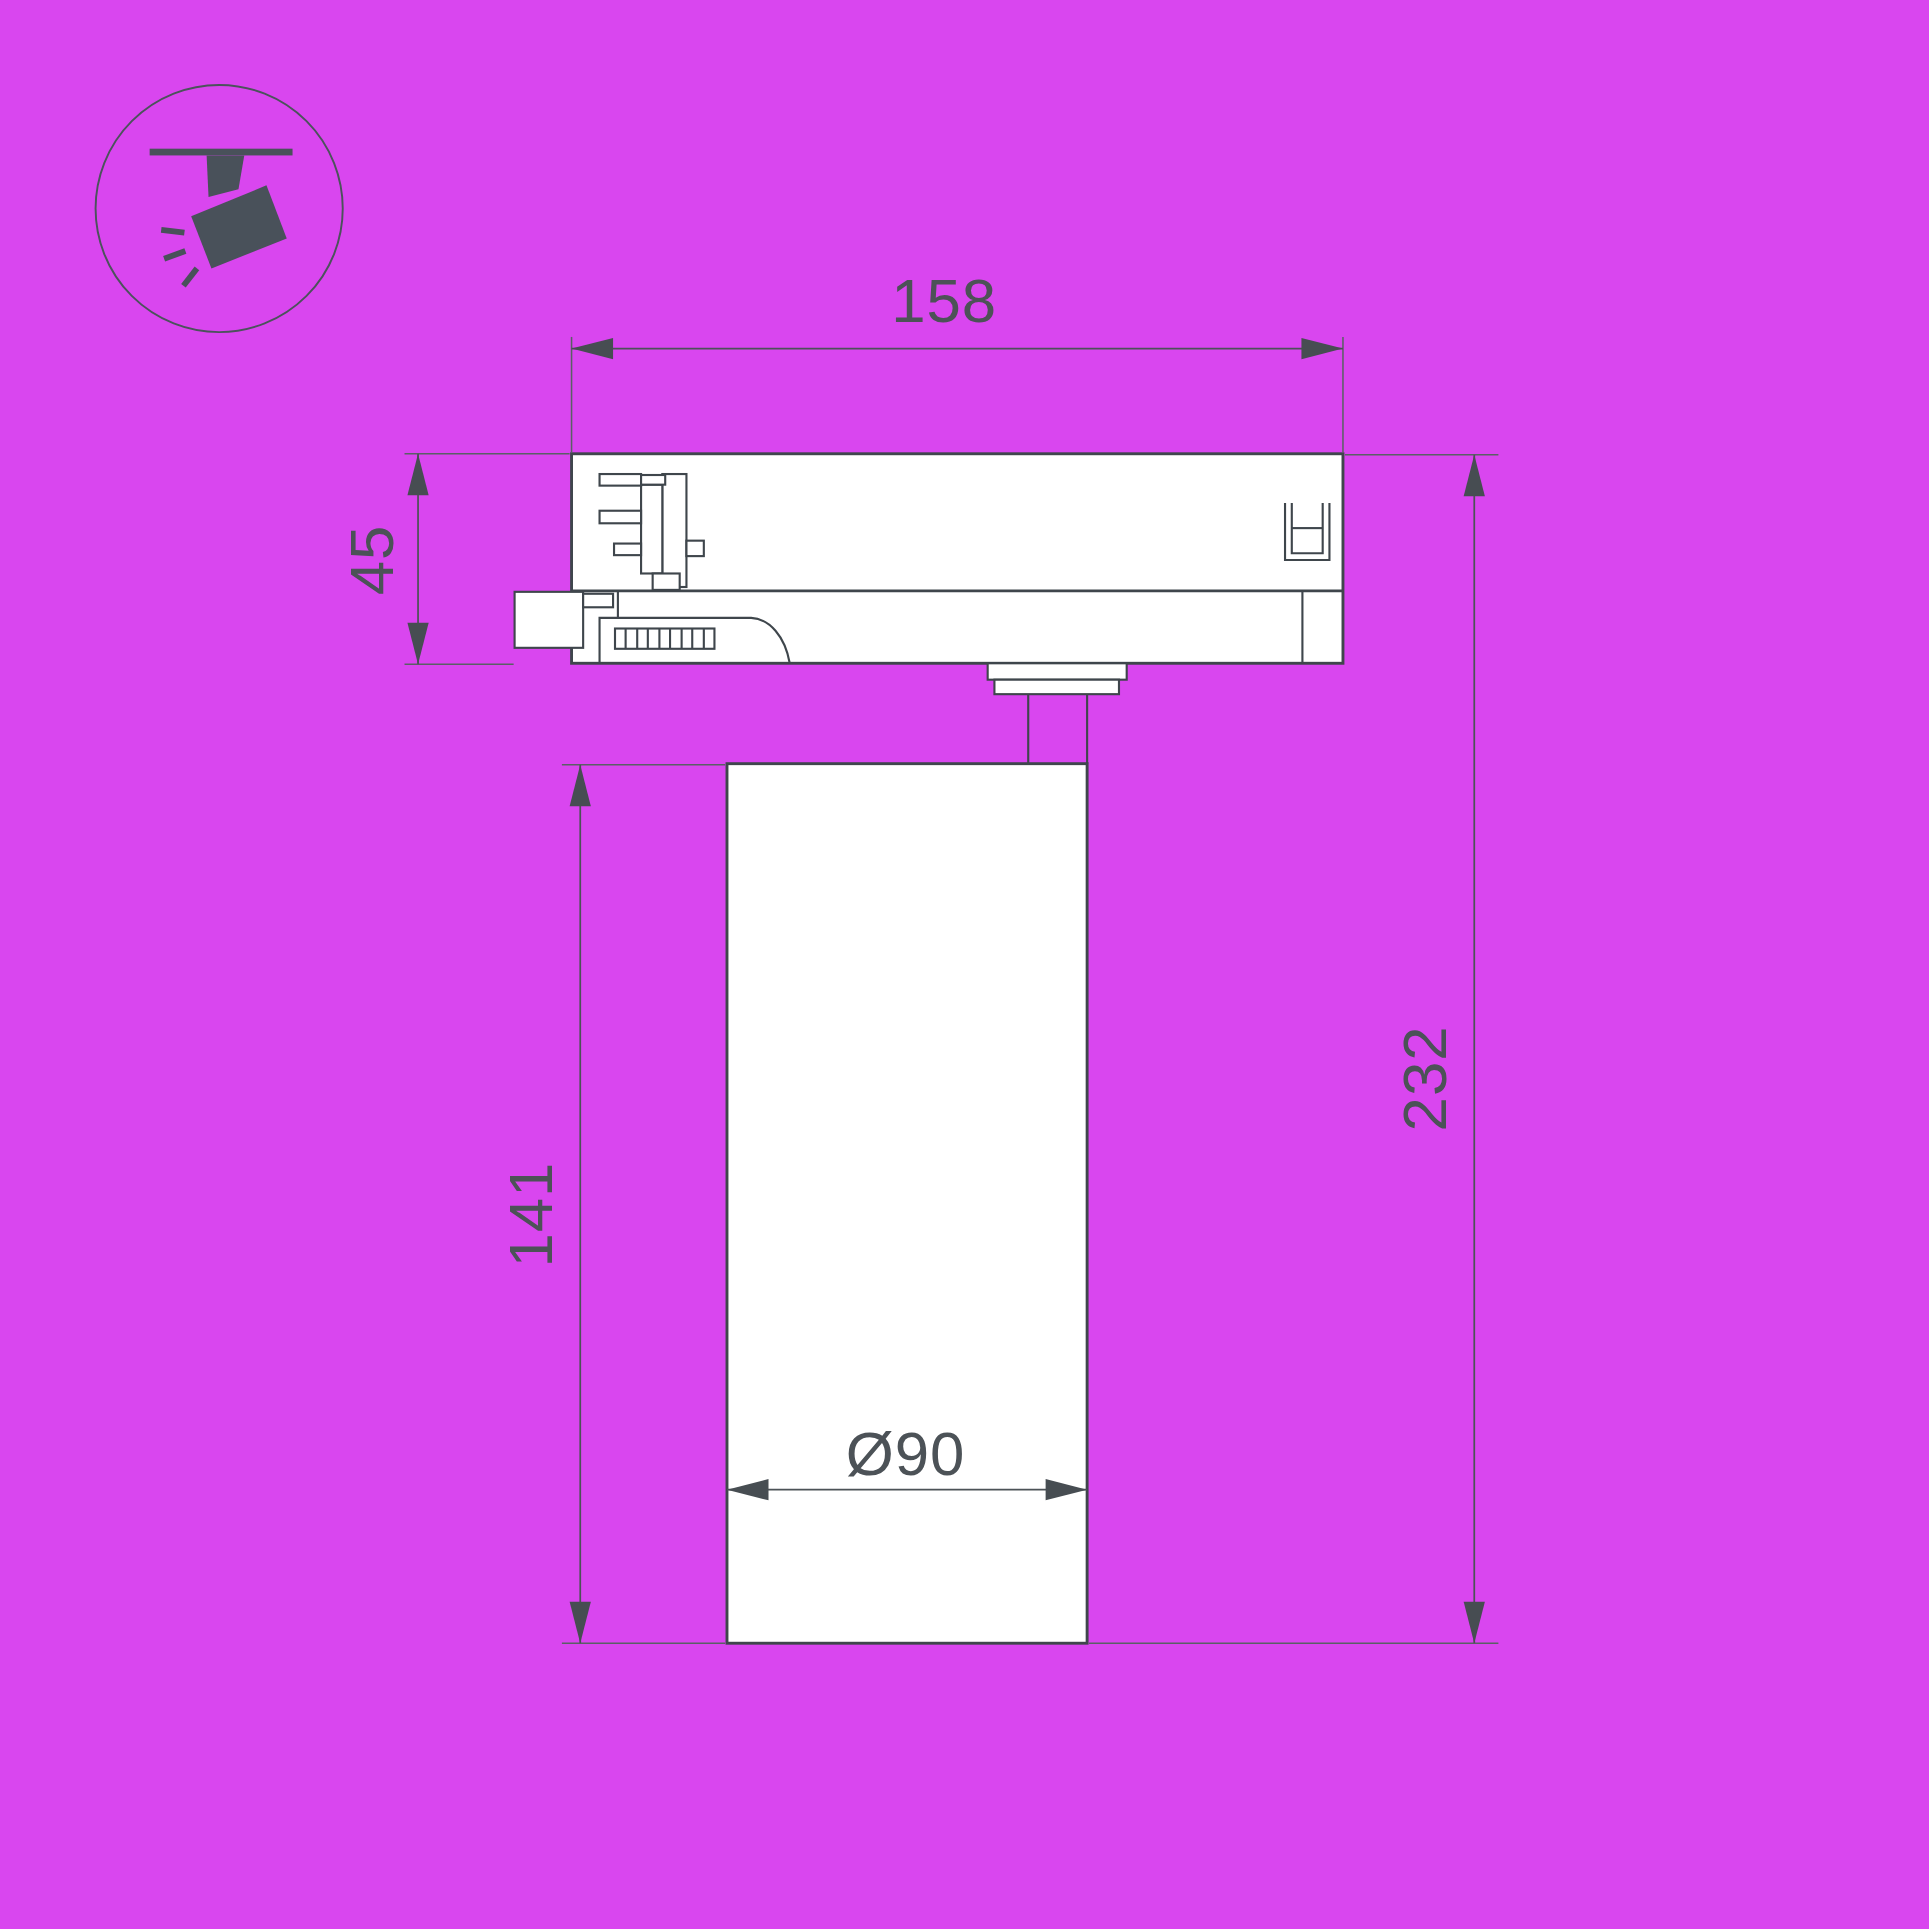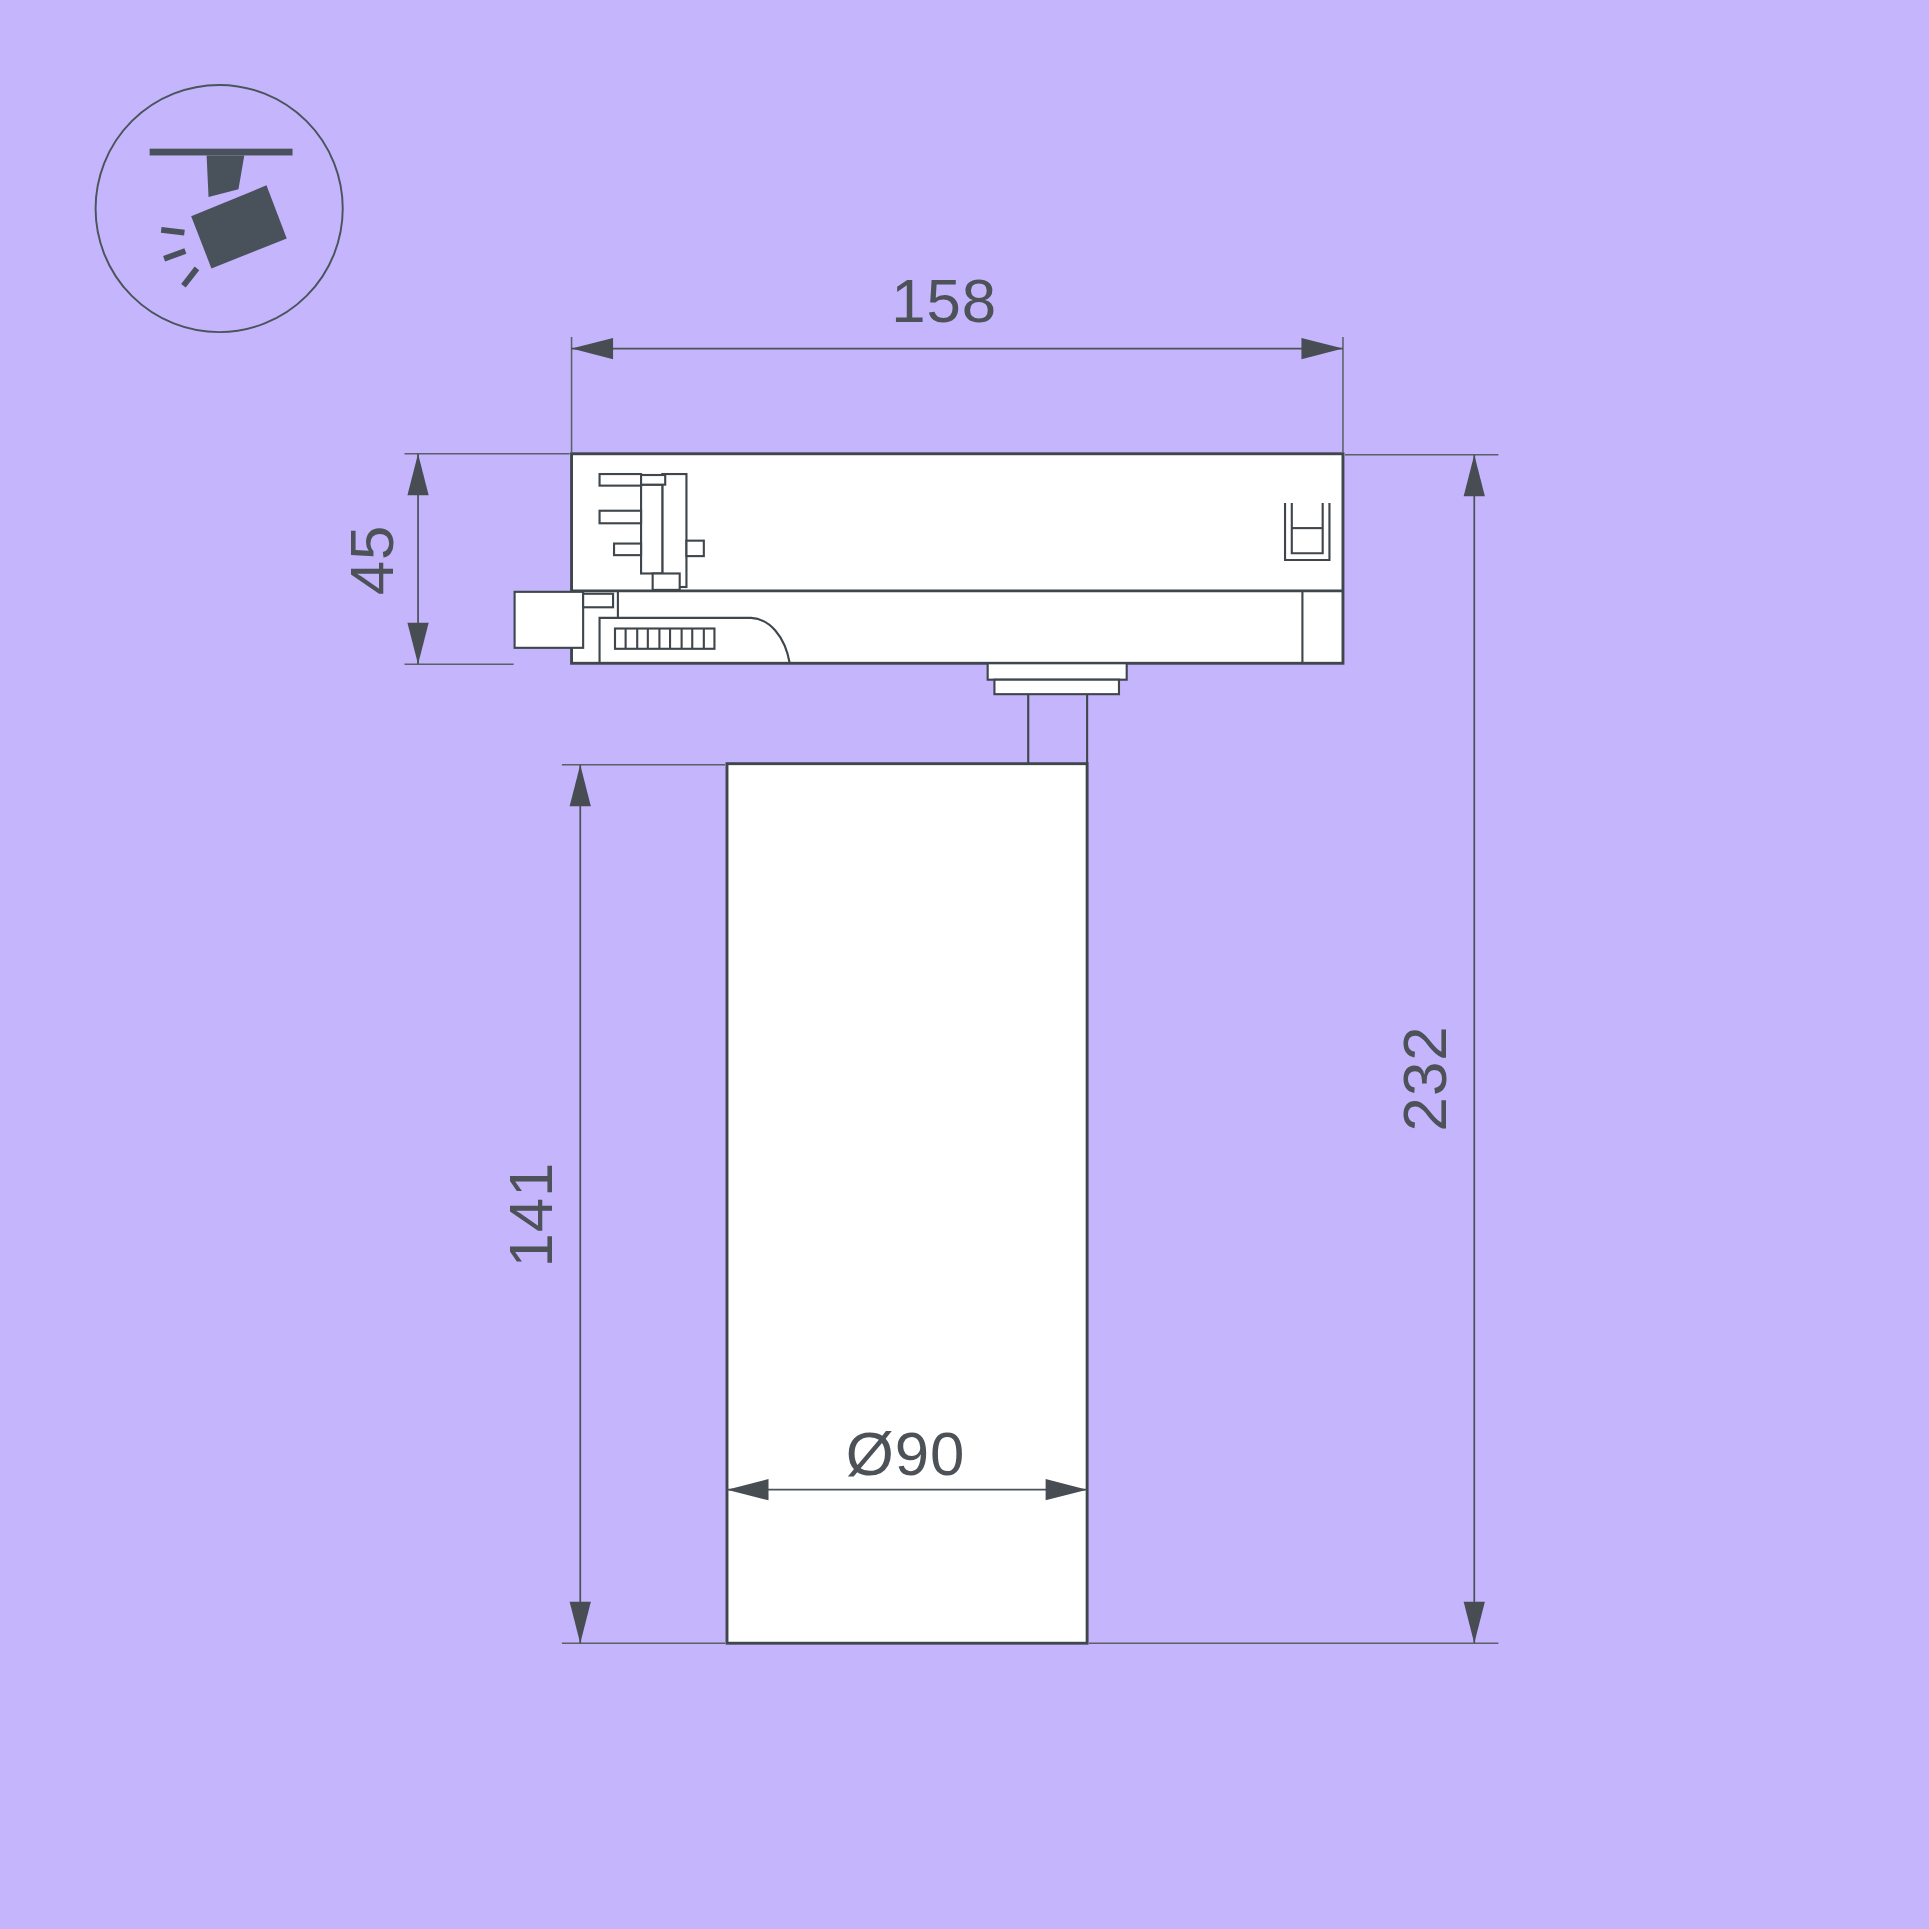--- a/index.html
+++ b/index.html
@@ -7,21 +7,21 @@
     padding: 0;
     background: #ffffff;
     width: 1929px;
     height: 1929px;
     font-family: "Liberation Sans", sans-serif;
   }
   .canvas {
     position: relative;
     width: 1929px;
     height: 1929px;
-    background: #c4b5fd;
+    background: #d946ef;
     overflow: hidden;
   }
   svg { display: block; width: 1929px; height: 1929px; }
 
   
   .outline       { stroke: #3f464c; stroke-width: 3;   fill: none; }
   .outline-fill  { stroke: #3f464c; stroke-width: 3;   fill: #ffffff; }
   .detail        { stroke: #3f464c; stroke-width: 2.2; fill: none; }
   .detail-fill   { stroke: #3f464c; stroke-width: 2.2; fill: #ffffff; }
   .thin          { stroke: #5a6065; stroke-width: 1.6; fill: none; }

